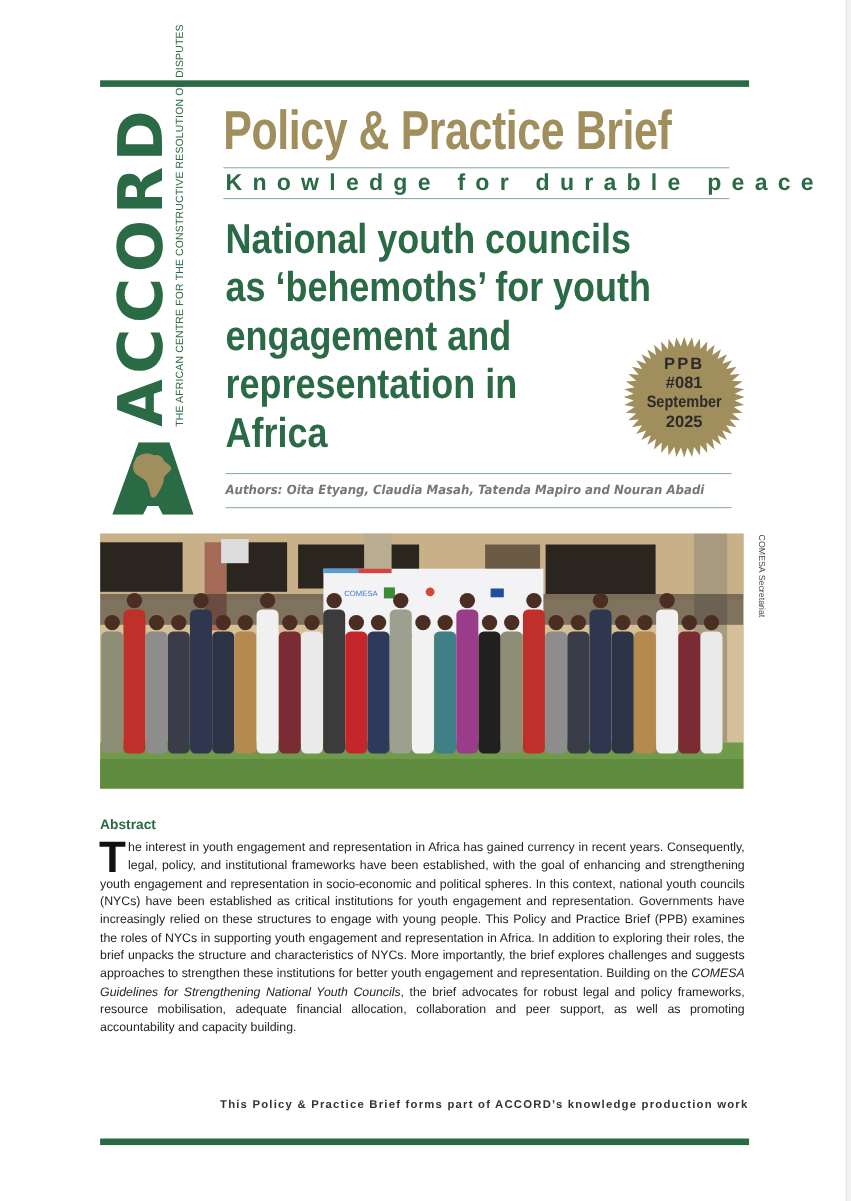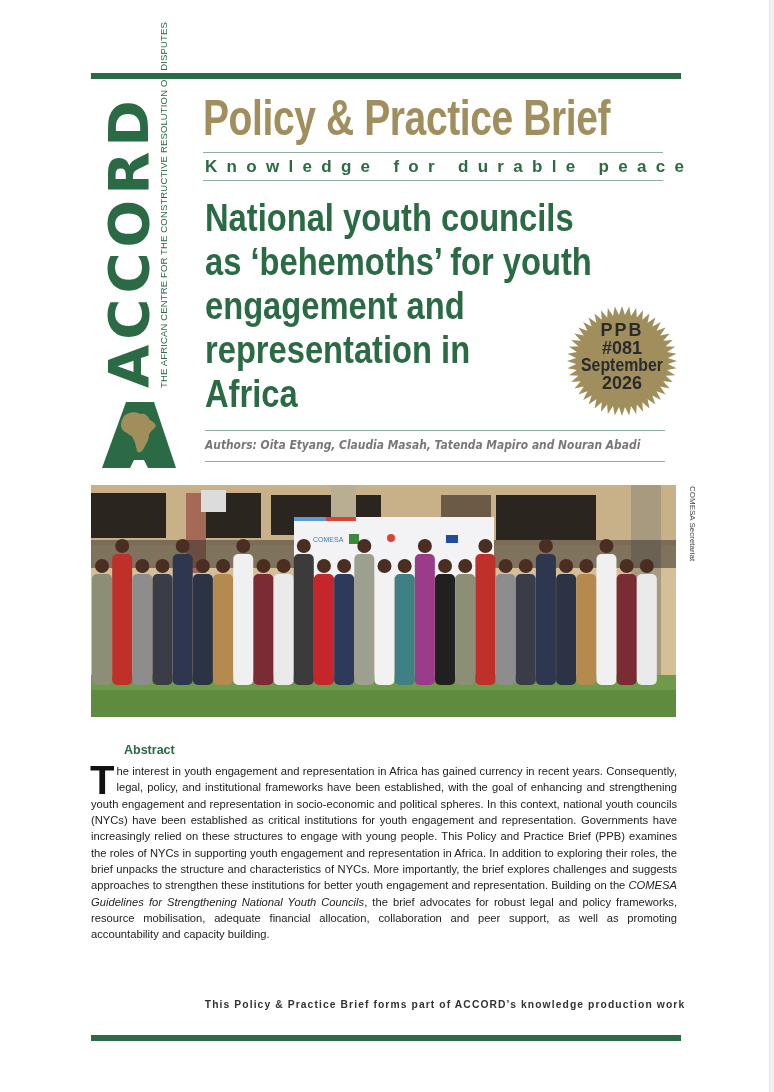--- a/index.html
+++ b/index.html
@@ -35,36 +35,36 @@
   
   .series-title {
     position: absolute; left: 203px; top: 88px;
     font-family: "Liberation Sans", sans-serif; font-weight: bold; font-size: 50px;
     color: #a08e5c; letter-spacing: -0.5px; white-space: nowrap;
     transform: scaleX(0.78); transform-origin: 0 0; line-height: 60px;
   }
   .hr-thin { position: absolute; height: 1px; background: #8fb0a0; }
   .tagline {
     position: absolute; left: 205px; top: 156px; width: 460px;
-    font-family: "Liberation Sans", sans-serif; font-weight: bold; font-size: 17px; color: #2a6a45;
+    font-family: "Liberation Sans", sans-serif; font-weight: bold; font-size: 21px; color: #2a6a45;
     letter-spacing: 9.3px; white-space: nowrap; line-height: 22px;
   }
   .doc-title {
     position: absolute; left: 205px; top: 196px; width: 440px;
     font-family: "Liberation Sans", sans-serif; font-weight: bold; font-size: 38px; color: #2a6a45;
     line-height: 44px; transform: scaleX(0.86); transform-origin: 0 0; width: 500px;
   }
   .doc-title div { white-space: nowrap; }
   .badge {
     position: absolute; left: 566px; top: 305px; width: 112px; height: 112px;
   }
   .badge-text {
     position: absolute; left: 566px; top: 322px; width: 112px; text-align: center;
     font-family: "Liberation Sans", sans-serif; font-weight: bold; color: #2b2b2b;
-    font-size: 18px; line-height: 17.5px;
+    font-size: 15px; line-height: 17.5px;
   }
   .badge-text span { display: block; }
   .badge-text .l1 { letter-spacing: 2px; }
   .badge-text .l3 { transform: scaleX(0.88); }
   .authors {
     position: absolute; left: 205px; top: 438px;
     font-family: "DejaVu Sans", sans-serif; font-style: italic; font-weight: bold; font-size: 11.5px;
     color: #777777; white-space: nowrap; transform: scaleX(0.93); transform-origin: 0 0;
   }
   
@@ -74,33 +74,33 @@
   }
   .photo svg { display: block; }
   .credit {
     position: absolute; left: 688px; top: 486px;
     transform-origin: 0 0; transform: rotate(90deg) translateY(-100%);
     font-family: "Liberation Sans", sans-serif; font-size: 8px; color: #444; white-space: nowrap;
   }
   
   .abstract-heading {
     position: absolute; left: 91px; top: 743px;
-    font-family: "Liberation Sans", sans-serif; font-weight: bold; font-size: 12.5px; color: #2a6a45; margin-left: 33px;
+    font-family: "Liberation Sans", sans-serif; font-weight: bold; font-size: 12.5px; color: #2a6a45;
   }
   .abstract {
     position: absolute; left: 91px; top: 763px; width: 586px;
     font-family: "Liberation Sans", sans-serif; font-size: 11.2px; line-height: 16.35px; color: #222;
     text-align: justify;
   }
   .dropcap {
     float: left; font-family: "Liberation Sans", sans-serif; font-weight: bold; font-size: 40px;
     line-height: 30px; margin: 2px 2px 0 -1px; color: #111;
   }
   .footer-note {
-    position: absolute; left: 200px; top: 996px; width: 490px; text-align: center;
+    position: absolute; left: 200px; top: 996px; width: 490px; 
     font-family: "Liberation Sans", sans-serif; font-weight: bold; font-size: 10.3px; color: #333;
     letter-spacing: 1.1px; line-height: 17px;
   }
   .footer-note div { white-space: nowrap; }
   em { font-style: italic; }
 </style>
 </head>
 <body>
 
 <div class="right-edge"></div>
@@ -127,21 +127,21 @@
   <div>Africa</div>
 </div>
 
 <svg class="badge" id="badge-svg" viewBox="0 0 112 112">
     <polygon points="56.0,1.0 59.0,10.1 63.2,1.5 65.0,10.9 70.2,2.9 70.8,12.4 77.0,5.2 76.3,14.7 83.5,8.4 81.6,17.8 89.5,12.4 86.3,21.4 94.9,17.1 90.6,25.7 99.6,22.5 94.2,30.4 103.6,28.5 97.3,35.7 106.8,35.0 99.6,41.2 109.1,41.8 101.1,47.0 110.5,48.8 101.9,53.0 111.0,56.0 101.9,59.0 110.5,63.2 101.1,65.0 109.1,70.2 99.6,70.8 106.8,77.0 97.3,76.3 103.6,83.5 94.2,81.6 99.6,89.5 90.6,86.3 94.9,94.9 86.3,90.6 89.5,99.6 81.6,94.2 83.5,103.6 76.3,97.3 77.0,106.8 70.8,99.6 70.2,109.1 65.0,101.1 63.2,110.5 59.0,101.9 56.0,111.0 53.0,101.9 48.8,110.5 47.0,101.1 41.8,109.1 41.2,99.6 35.0,106.8 35.7,97.3 28.5,103.6 30.4,94.2 22.5,99.6 25.7,90.6 17.1,94.9 21.4,86.3 12.4,89.5 17.8,81.6 8.4,83.5 14.7,76.3 5.2,77.0 12.4,70.8 2.9,70.2 10.9,65.0 1.5,63.2 10.1,59.0 1.0,56.0 10.1,53.0 1.5,48.8 10.9,47.0 2.9,41.8 12.4,41.2 5.2,35.0 14.7,35.7 8.4,28.5 17.8,30.4 12.4,22.5 21.4,25.7 17.1,17.1 25.7,21.4 22.5,12.4 30.4,17.8 28.5,8.4 35.7,14.7 35.0,5.2 41.2,12.4 41.8,2.9 47.0,10.9 48.8,1.5 53.0,10.1" fill="#a08e5c"></polygon>
   </svg>
 <div class="badge-text">
   <span class="l1">PPB</span>
   <span>#081</span>
   <span class="l3">September</span>
-  <span>2026</span>
+  <span>2025</span>
 </div>
 
 <div class="hr-thin" style="left:205px; top:430px; width:460px;"></div>
 <div class="authors">Authors: Oita Etyang, Claudia Masah, Tatenda Mapiro and Nouran Abadi</div>
 <div class="hr-thin" style="left:205px; top:461px; width:460px;"></div>
 
 <div class="photo">
   <svg width="585" height="232" viewBox="0 0 585 232">
     <rect x="0" y="0" width="585" height="232" fill="#d4bf98"></rect>
     <rect x="0" y="0" width="585" height="60" fill="#c8b088"></rect>

